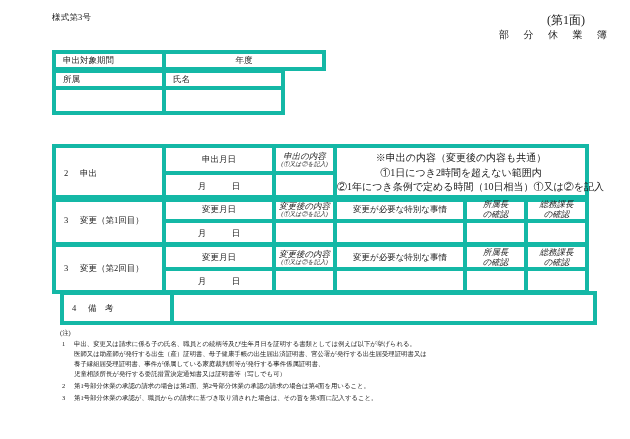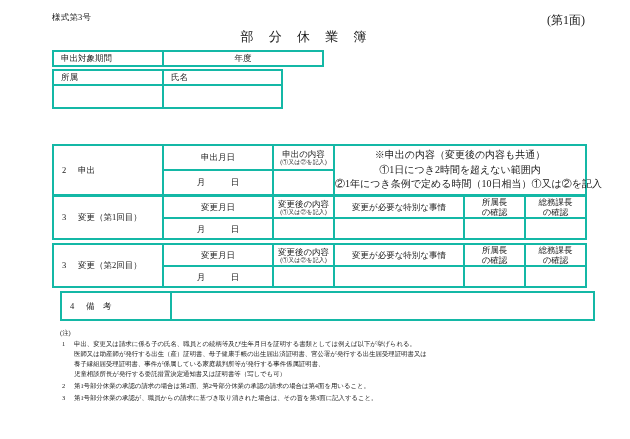--- a/index.html
+++ b/index.html
@@ -36,56 +36,57 @@
     right: 28px;
     top: 12px;
     font-size: 12px;
     white-space: nowrap;
   }
   .doc-title {
     position: absolute;
     left: 0;
     right: 0;
     top: 28px;
-    text-align: center;
-    font-size: 13px;
+    text-align: right;
+    font-size: 10px;
     letter-spacing: 6px;
     padding-left: 0;
     white-space: nowrap;
   }
 
   
   .tbl {
     position: absolute;
     border-collapse: collapse;
     table-layout: fixed;
     font-size: 8.5px;
     line-height: 1.25;
   }
   .tbl td {
-    border: 2px solid #14b8a6;
+    border: 4px solid #14b8a6;
     padding: 0;
     vertical-align: middle;
     text-align: center;
     white-space: nowrap;
   }
   .lbl-left {
     text-align: left !important;
     padding-left: 7px !important;
   }
   .pad-l {
     padding-left: 6px !important;
     text-align: left !important;
   }
   .small {
     font-size: 6px;
     line-height: 1.15;
   }
   .hdr-2line {
     line-height: 1.2;
+    font-style: italic;
   }
   .blank { }
 
   
   .idxcell {
     text-align: left !important;
     padding-left: 8px !important;
   }
   .idxcell .num {
     display: inline-block;

